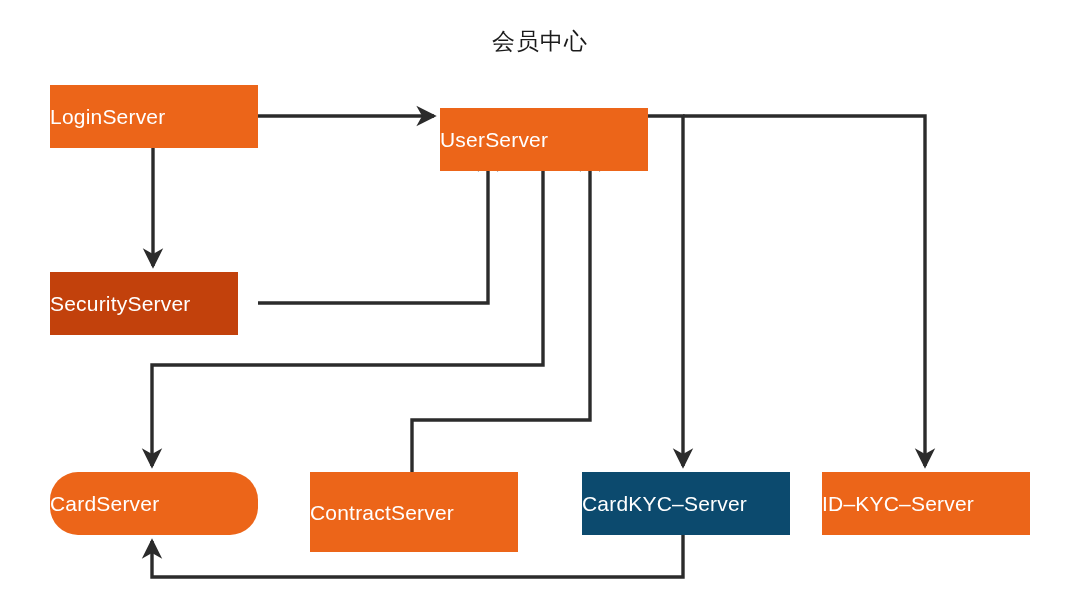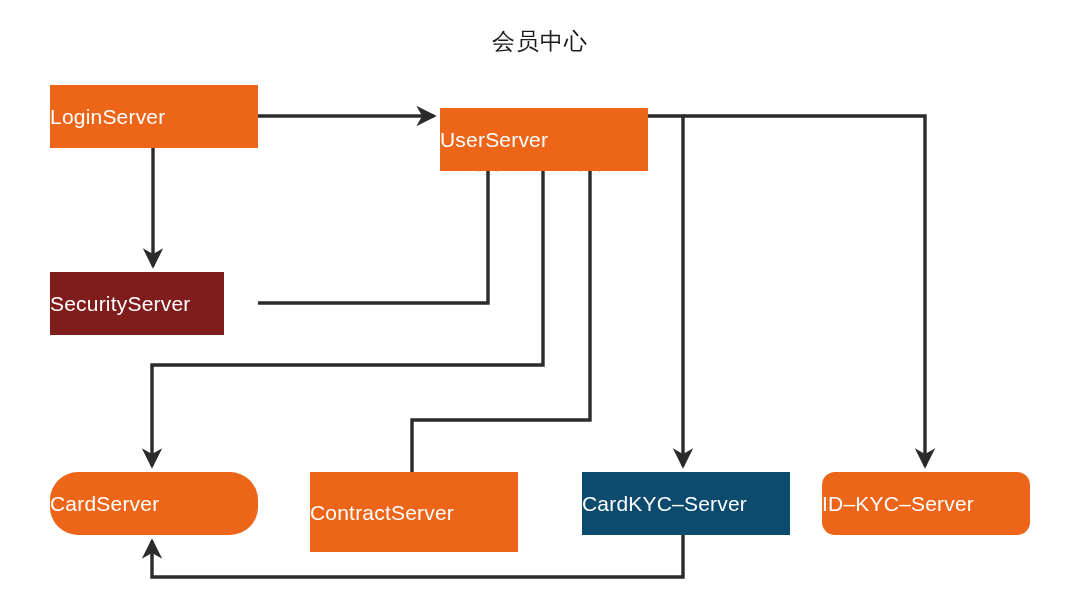--- a/index.html
+++ b/index.html
@@ -74,30 +74,30 @@
       <path d="M 683 535 L 683 577 L 152 577 L 152 541" fill="none" stroke="#2b2b2b" stroke-width="3.4" stroke-linejoin="miter" stroke-linecap="butt" marker-end="url(#arrowhead)"></path>
     </svg>
 
   <div id="nodes">
       <div class="node" style="left: 50px; top: 85px; width: 208px; height: 63px; background: rgb(236, 101, 25); color: rgb(255, 255, 255);">
         <span>LoginServer</span>
       </div>
       <div class="node" style="left: 440px; top: 85px; width: 208px; height: 63px; background: rgb(236, 101, 25); color: rgb(255, 255, 255); margin-top: 23px;">
         <span>UserServer</span>
       </div>
-      <div class="node" style="left: 50px; top: 272px; width: 174px; height: 63px; background: #7f1d1d; color: rgb(255, 255, 255);">
+      <div class="node" style="left: 50px; top: 272px; width: 188px; height: 63px; background: #c2410c; color: rgb(255, 255, 255);">
         <span>SecurityServer</span>
       </div>
       <div class="node" style="left: 50px; top: 472px; width: 208px; height: 63px; background: rgb(236, 101, 25); color: rgb(255, 255, 255); border-radius: 28px;">
         <span>CardServer</span>
       </div>
       <div class="node" style="left: 310px; top: 472px; width: 208px; height: 80px; background: rgb(236, 101, 25); color: rgb(255, 255, 255);">
         <span>ContractServer</span>
       </div>
       <div class="node" style="left: 582px; top: 472px; width: 208px; height: 63px; background: #0c4a6e; color: rgb(255, 255, 255);">
         <span>CardKYC–Server</span>
       </div>
-      <div class="node" style="left: 822px; top: 472px; width: 208px; height: 63px; background: rgb(236, 101, 25); color: rgb(255, 255, 255); border-radius: 13px;">
+      <div class="node" style="left: 822px; top: 472px; width: 208px; height: 63px; background: rgb(236, 101, 25); color: rgb(255, 255, 255);">
         <span>ID–KYC–Server</span>
       </div>
     </div>
 
 </div>
 
 </body></html>

